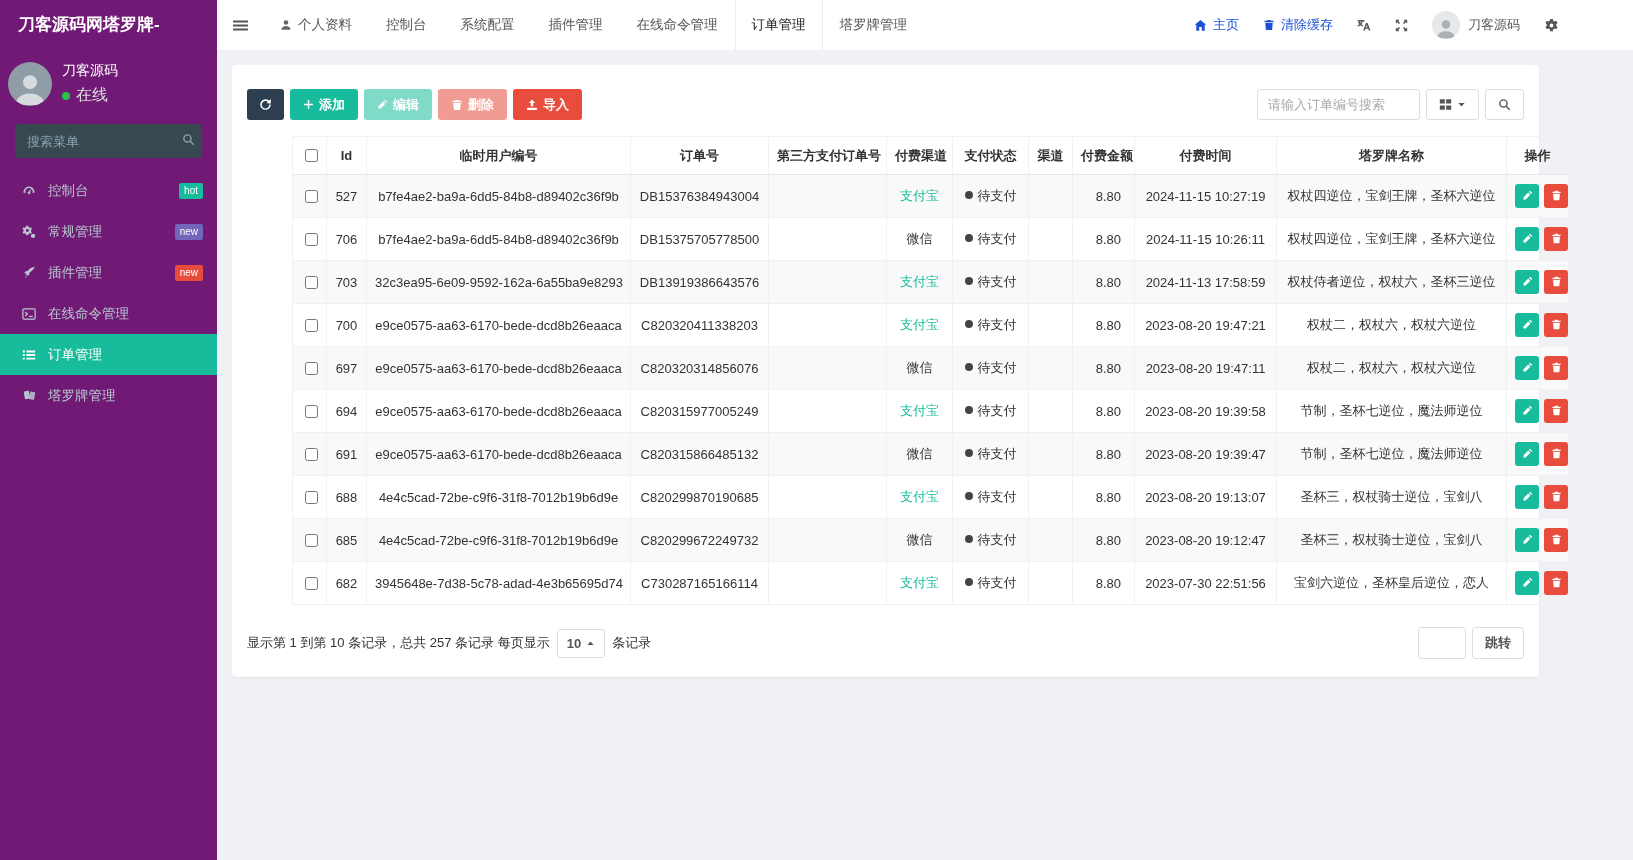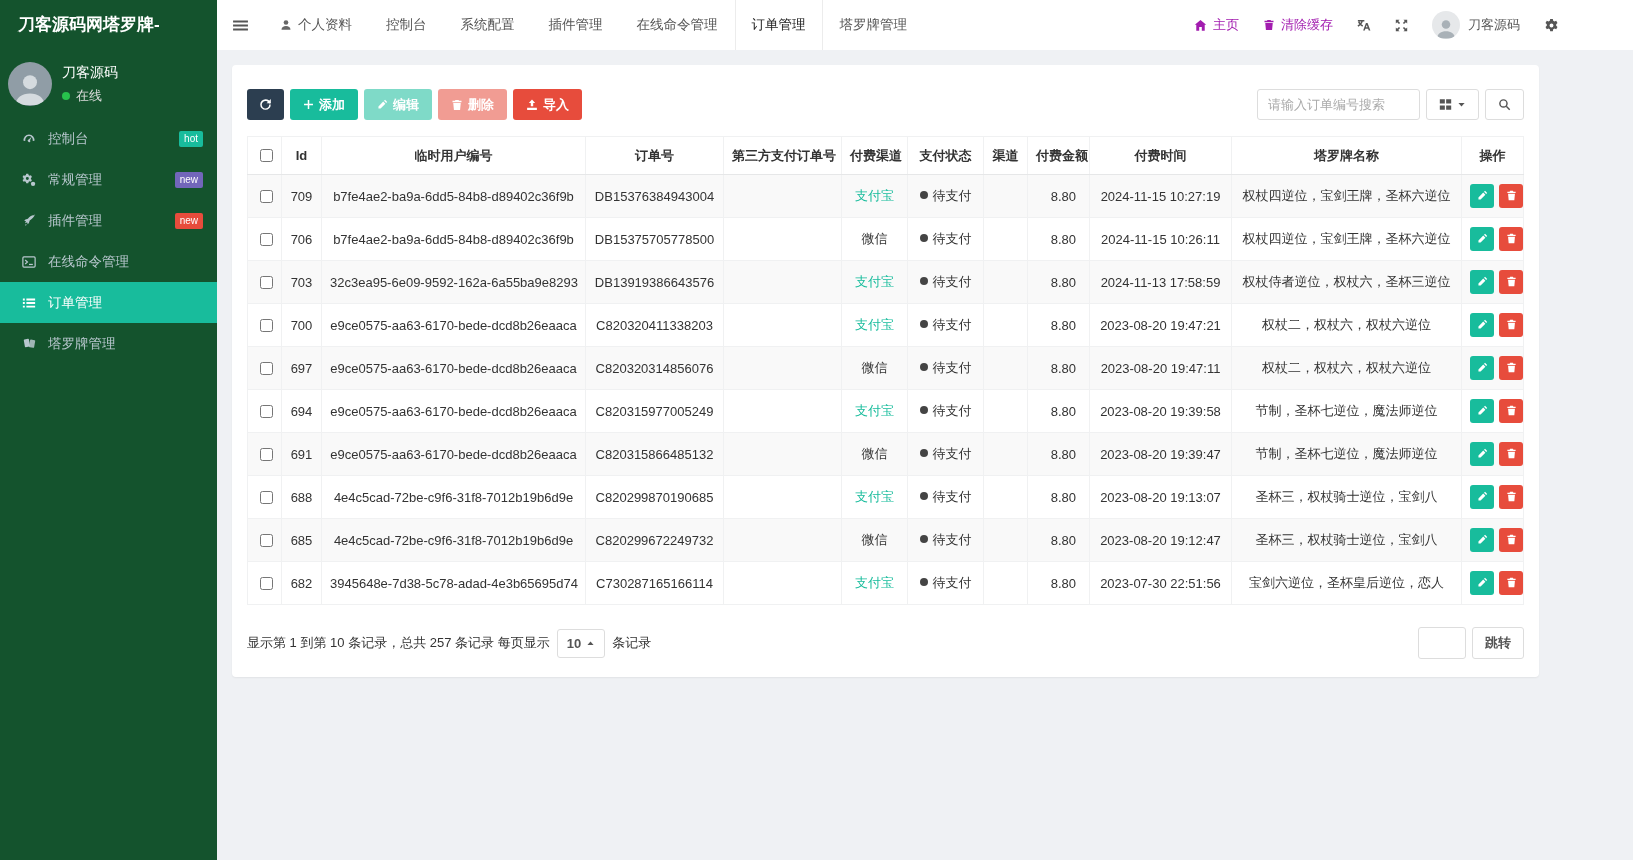--- a/index.html
+++ b/index.html
@@ -5,27 +5,27 @@
   * { box-sizing: border-box; }
   html,body { margin:0; padding:0; }
   body {
     width:1633px; height:860px; overflow:hidden;
     font-family:"Liberation Sans","DejaVu Sans",sans-serif;
     font-size:13px; color:#333; background:#eff1f4;
   }
   .app { display:flex; width:1633px; height:860px; }
 
   
-  .sidebar { width:217px; flex-shrink:0; background:#14532d; display:flex; flex-direction:column;justify-content:center; }
+  .sidebar { width:217px; flex-shrink:0; background:#701a75; display:flex; flex-direction:column;justify-content:center; }
   .brand { height:50px; line-height:50px; padding-left:18px; color:#fff; font-size:17px; font-weight:bold; white-space:nowrap; overflow:hidden; }
   .user-panel { display:flex; align-items:center; padding:12px 10px 12px 8px; }
   .avatar { width:44px; height:44px; border-radius:50%; background:#909da6; overflow:hidden; display:flex; align-items:flex-end; justify-content:center; flex-shrink:0; color:#d5dbdf; }
   .user-info { margin-left:10px; }
   .user-name { color:#fff; font-size:14px; }
-  .user-status { color:#ddd; font-size:13px; margin-top:5px; display:flex; align-items:center; gap:6px; }
+  .user-status { color:#ddd; font-size:16px; margin-top:5px; display:flex; align-items:center; gap:6px; }
   .online-dot { width:8px; height:8px; border-radius:50%; background:#27c24c; display:inline-block; }
   .side-search { margin:6px 15px 12px; position:relative; }
   .side-search input { width:100%; height:34px; background:#374850; border:none; border-radius:3px; color:#ccc; padding:0 32px 0 12px; font-size:13px; outline:none; }
   .side-search input::placeholder { color:#8aa4af; }
   .side-search-btn { position:absolute; right:5px; top:7px; background:none; border:none; color:#8aa4af; cursor:pointer; padding:2px; }
   .menu { flex:1; }
   .menu-item { display:flex; align-items:center; height:41px; padding:0 14px 0 18px; color:#b8c7ce; font-size:13.5px; cursor:pointer; text-decoration:none; }
   .menu-item .mi-icon { width:22px; display:inline-flex; justify-content:center; margin-right:8px; flex-shrink:0; }
   .menu-item.active { background:#18bc9c; color:#fff; }
   .mi-label { white-space:nowrap; }
@@ -36,21 +36,21 @@
   .main { flex:1; display:flex; flex-direction:column; min-width:0; }
 
   
   .topbar { height:50px; background:#fff; display:flex; align-items:center; flex-shrink:0; }
   .hamburger { width:46px; height:50px; background:none; border:none; color:#555; display:flex; align-items:center; justify-content:center; cursor:pointer; }
   .top-tabs { display:flex; height:50px; }
   .top-tab { display:flex; align-items:center; gap:6px; padding:0 17px; font-size:13.5px; color:#555; cursor:pointer; text-decoration:none; white-space:nowrap; }
   .top-tab.active { background:#fff; box-shadow:inset 1px 0 0 #ececec, inset -1px 0 0 #ececec; color:#222; }
   .tab-icon { display:inline-flex; color:#666; }
   .top-right { margin-left:auto; display:flex; align-items:center; height:50px; padding-right:62px; }
-  .top-link { display:flex; align-items:center; gap:6px; padding:0 12px; color:#a21caf; font-size:13px; cursor:pointer; text-decoration:none; white-space:nowrap; }
+  .top-link { display:flex; align-items:center; gap:6px; padding:0 12px; color:#1d4ed8; font-size:13px; cursor:pointer; text-decoration:none; white-space:nowrap; }
   .top-iconbtn { padding:0 12px; color:#555; display:flex; align-items:center; cursor:pointer; background:none; border:none; height:50px; }
   .top-user { display:flex; align-items:center; gap:8px; padding:0 12px; color:#555; font-size:13px; cursor:pointer; text-decoration:none; white-space:nowrap; }
   .top-avatar { width:28px; height:28px; border-radius:50%; background:#e6e8ea; overflow:hidden; display:flex; align-items:flex-end; justify-content:center; color:#a9b1b7; }
 
   
   .content { flex:1; padding:15px; overflow:auto; }
   .panel { width:1307px; background:#fff; border-radius:4px; padding:24px 15px 18px; box-shadow:0 1px 2px rgba(0,0,0,.06); }
 
   
   .toolbar { display:flex; align-items:center; }
@@ -61,21 +61,21 @@
   .btn-danger { background:#e74c3c; color:#fff; }
   .btn.disabled { opacity:.55; cursor:not-allowed; }
   .btn-default { background:#fff; color:#555; border-color:#ddd; }
   .toolbar-right { margin-left:auto; display:flex; align-items:center; }
   .search-input { width:163px; height:31px; border:1px solid #ddd; border-radius:3px; padding:0 10px; font-size:13px; color:#333; outline:none; margin-right:6px; }
   .search-input::placeholder { color:#aaa; }
   .toolbar-right .btn { margin-left:0; margin-right:6px; }
   .toolbar-right .btn:last-child { margin-right:0; }
 
   
-  table.grid { width:100%; border-collapse:collapse; margin-top:16px; table-layout:fixed; font-size:13px; color:#333; }
+  table.grid { width:100%; border-collapse:collapse; margin-top:16px; table-layout:fixed; font-size:13px; color:#333;margin-left:45px; }
   .grid th, .grid td { border:1px solid #f0f1f2; padding:9px 8px; text-align:center; white-space:nowrap; overflow:hidden; }
   .grid th { font-weight:bold; border-bottom:1px solid #e6e7e8; }
   .grid tbody tr:nth-child(odd) { background:#f9f9f9; }
   .grid th:nth-child(1), .grid td:nth-child(1) { width:34px; }
   .grid th:nth-child(2), .grid td:nth-child(2) { width:40px; }
   .grid th:nth-child(3), .grid td:nth-child(3) { width:264px; }
   .grid th:nth-child(4), .grid td:nth-child(4) { width:138px; }
   .grid th:nth-child(5), .grid td:nth-child(5) { width:118px; }
   .grid th:nth-child(6), .grid td:nth-child(6) { width:66px; }
   .grid th:nth-child(7), .grid td:nth-child(7) { width:76px; }
@@ -119,20 +119,29 @@
           </svg>
       </div>
       <div class="user-info">
         <div class="user-name">刀客源码</div>
         <div class="user-status">
           <span class="online-dot"></span>
           <span>在线</span>
         </div>
       </div>
     </div>
+    <div class="side-search">
+      <input placeholder="搜索菜单" style="">
+      <button class="side-search-btn">
+        <svg viewBox="0 0 16 16" width="13" height="13">
+            <circle cx="6.7" cy="6.7" r="4.4" fill="none" stroke="currentColor" stroke-width="1.8"></circle>
+            <path d="M10.2 10.2l4.2 4.2" stroke="currentColor" stroke-width="1.8"></path>
+          </svg>
+      </button>
+    </div>
     <nav class="menu">
         <a class="menu-item">
           <span class="mi-icon">
             <svg viewBox="0 0 16 16" width="14" height="14">
               <path fill="currentColor" d="M8 2.8a6.2 6.2 0 0 0-6.1 7.4l1.9-.3a4.3 4.3 0 1 1 8.4 0l1.9.3A6.2 6.2 0 0 0 8 2.8z"></path>
               <path fill="currentColor" d="M7.1 10.9a1.3 1.3 0 1 0 2.1-1.5l2-4.3-3.5 3.4a1.3 1.3 0 0 0-.6 2.4z"></path>
             </svg>
           </span>
           <span class="mi-label">控制台</span>
           <span class="mi-badge" style="background: rgb(24, 188, 156);">hot</span>
@@ -332,21 +341,21 @@
                 <th>渠道</th>
                 <th>付费金额</th>
                 <th>付费时间</th>
                 <th>塔罗牌名称</th>
                 <th>操作</th>
               </tr>
             </thead>
           <tbody>
               <tr>
                 <td><input type="checkbox" style=""></td>
-                <td class="c-id">709</td>
+                <td class="c-id">527</td>
                 <td class="c-user">b7fe4ae2-ba9a-6dd5-84b8-d89402c36f9b</td>
                 <td class="c-order">DB15376384943004</td>
                 <td class="c-third"></td>
                 <td class="c-chan teal">支付宝</td>
                 <td class="c-status"><span class="status-dot"></span><span class="status-text">待支付</span></td>
                 <td class="c-qudao"></td>
                 <td class="c-amount">8.80</td>
                 <td class="c-time">2024-11-15 10:27:19</td>
                 <td class="c-tarot">权杖四逆位，宝剑王牌，圣杯六逆位</td>
                 <td class="c-ops"><button class="op-btn op-edit">

